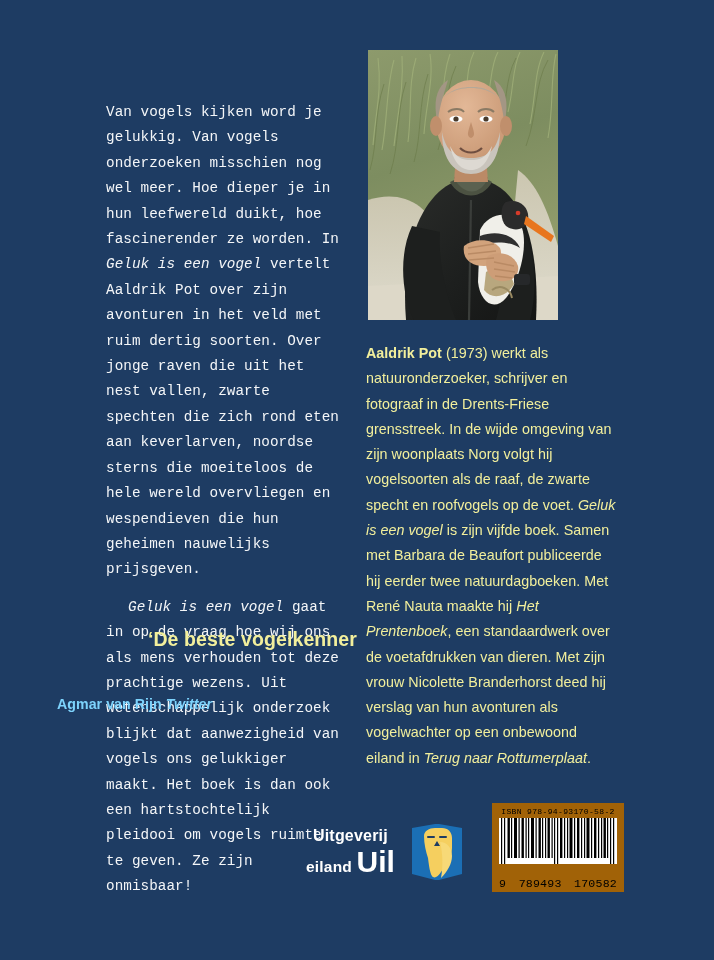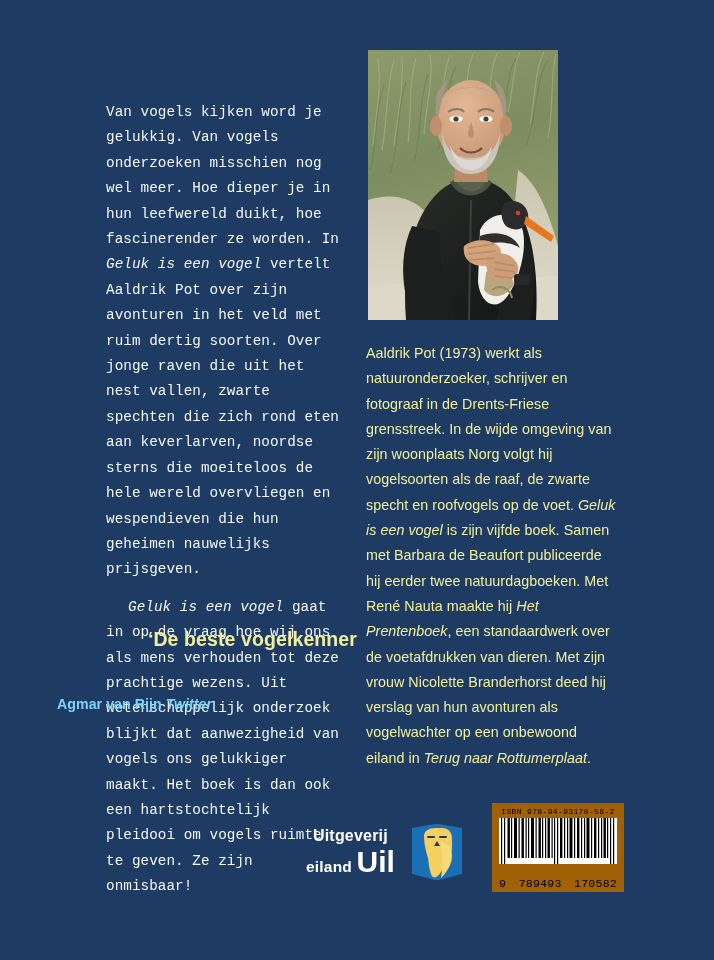--- a/index.html
+++ b/index.html
@@ -78,21 +78,21 @@
     position: absolute;
     left: 366px;
     top: 341px;
     width: 252px;
     color: #f2ef9c;
     font-size: 14.3px;
     line-height: 25.3px;
     letter-spacing: 0.04px;
   }
   .bio p { margin: 0; }
-  .bio b { font-weight: normal; }
+  .bio b { font-weight: bold; }
   .bio i { font-style: italic; }
 
   
   .publisher {
     position: absolute;
     left: 306px;
     top: 822px;
     display: flex;
     align-items: center;
     gap: 14px;

